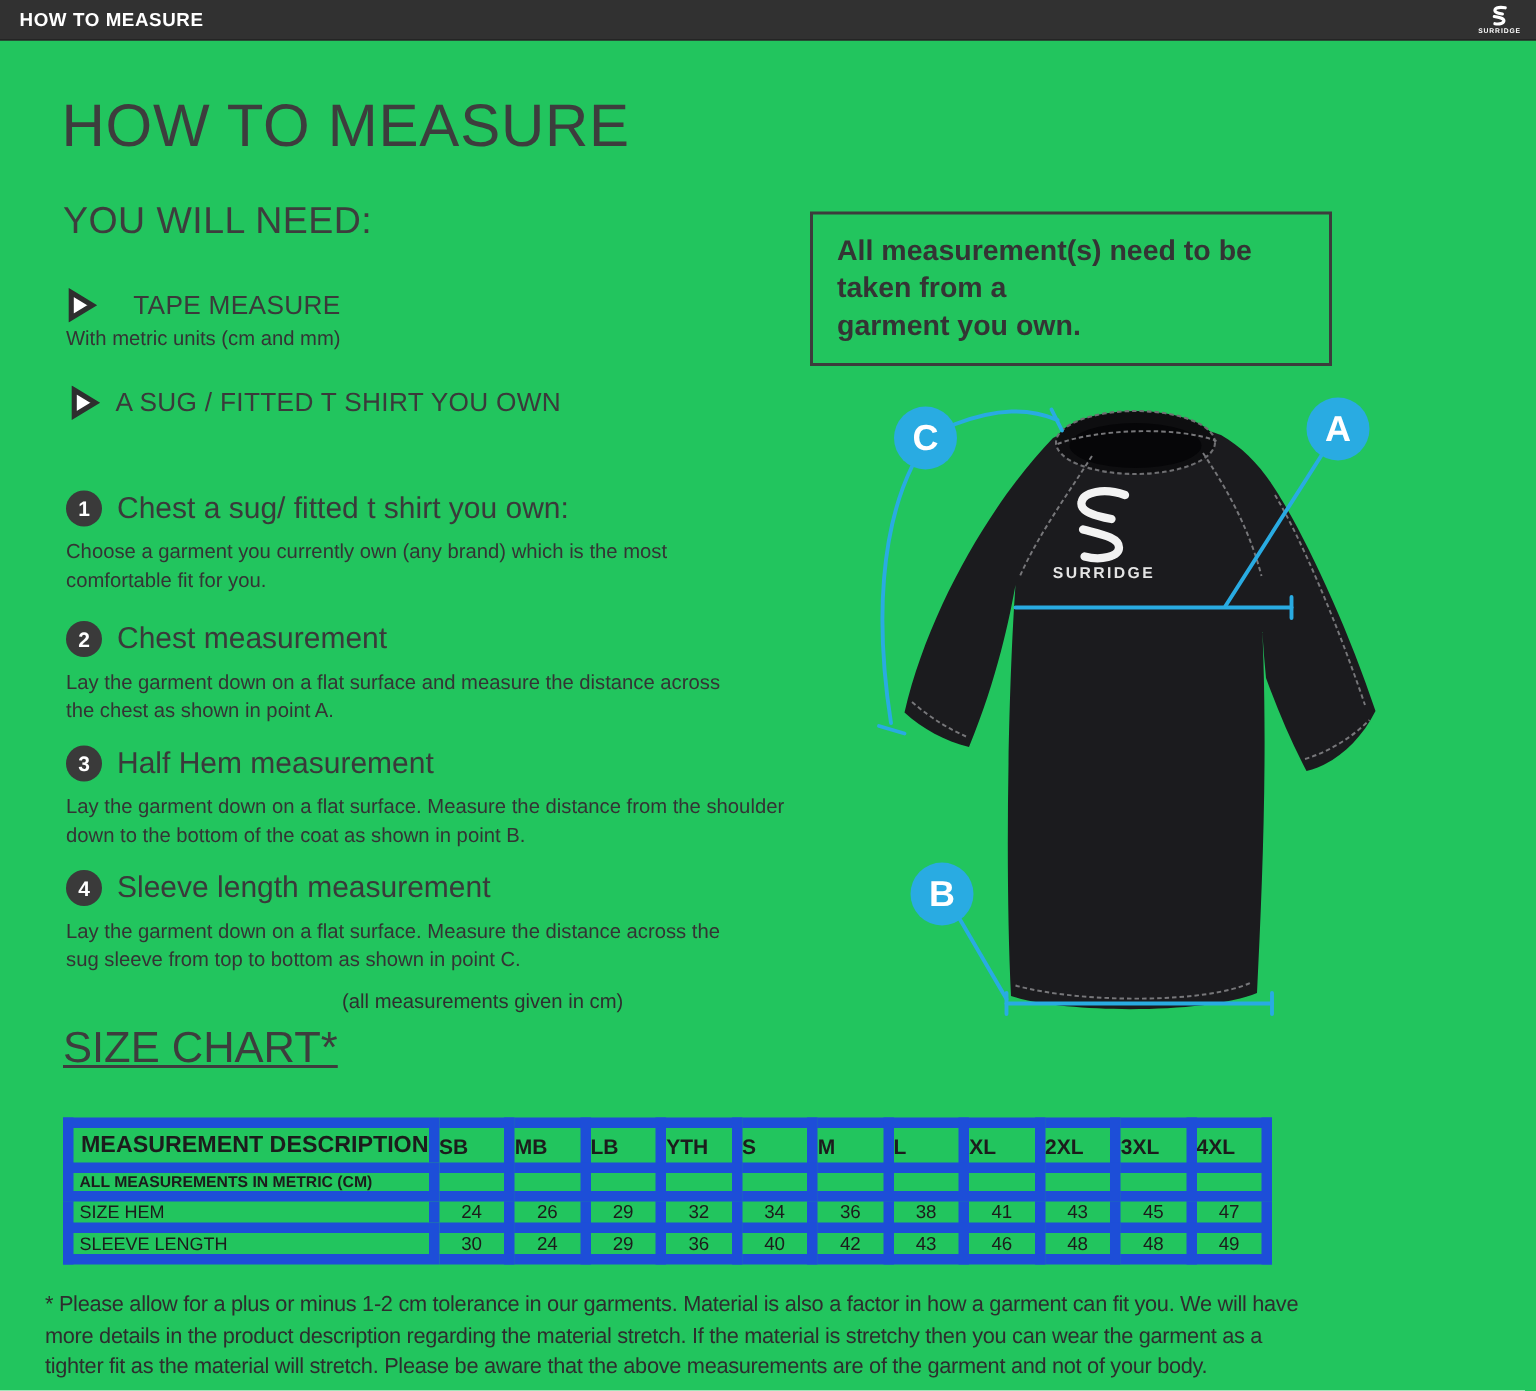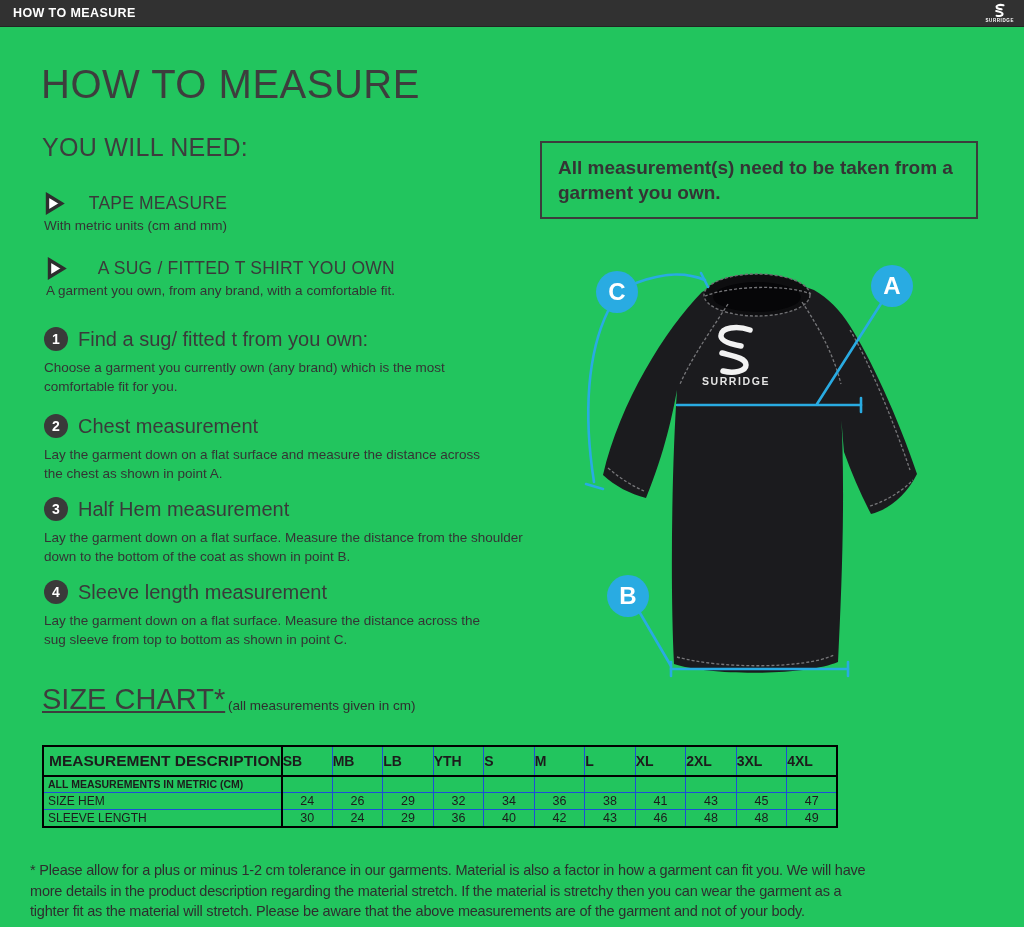--- a/index.html
+++ b/index.html
@@ -27,30 +27,30 @@
 
   
   .step { left:44px; width:480px; }
   .step-head { display:flex; align-items:center; gap:10px; }
   .step-num { width:24px; height:24px; border-radius:50%; background:#3a3a3a; color:#fff;
     font-size:14px; font-weight:700; display:flex; align-items:center; justify-content:center; flex:0 0 24px; }
   .step-title { font-size:20px; color:#3a3a3a; }
   .step-desc { font-size:13.5px; line-height:1.38; color:#343434; margin-top:8px; white-space:pre-line; }
 
   
-  .note-box { left:540px; top:141px; width:438px; min-height:77px; border:2px solid #3c3c3c;
+  .note-box { left:540px; top:141px; width:348px; min-height:77px; border:2px solid #3c3c3c;
     padding:12px 16px; font-size:19px; font-weight:700; color:#343434; line-height:1.32; white-space:pre-line; }
 
   
   .h2b { left:42px; top:683px; font-size:29px; font-weight:300; color:#3d3d3d;text-decoration:underline; }
-  .chart-sub { left:228px; top:698px; font-size:13.5px; color:#2f2f2f; }
+  .chart-sub { left:228px; top:660px; font-size:13.5px; color:#2f2f2f; }
 
   table.size { position:absolute; left:42px; top:745px; border-collapse:collapse;
     border:2px solid #000; table-layout:fixed; }
-  table.size th, table.size td { border:1px solid #1d4ed8; color:#1c1c1c; overflow:hidden; white-space:nowrap; }
+  table.size th, table.size td { border:7px solid #1d4ed8; color:#1c1c1c; overflow:hidden; white-space:nowrap; }
   table.size col.c-desc { width:218px; }
   table.size col.c-size { width:50.5px; }
   tr.hdr th { height:30px; font-size:14px; font-weight:700; text-align:left; }
   tr.hdr th.desc { font-size:15.5px; text-align:left; padding-left:5px; border-right:2px solid #000; }
   tr.metric td { height:16px; font-size:10.5px; font-weight:700; padding-left:4px; border-top:2px solid #000; }
   tr.metric td.desc { border-right:2px solid #000; }
   tr.datarow td { height:17.5px; font-size:12.5px; }
   tr.datarow td.desc { padding-left:4px; font-size:12px; border-right:2px solid #000; }
   tr.datarow td.val { text-align:center; }
 
@@ -88,27 +88,26 @@
     <div class="need-desc">With metric units (cm and mm)</div>
   </div>
 
   <div class="abs need-item" style="left:46px; top:257px;">
     <div class="row">
       <svg width="21" height="23" viewBox="0 0 21 23">
         <path d="M3.5 3 L17.5 11.5 L3.5 20 Z" fill="#fff" stroke="#2e2e2e" stroke-width="3.4" stroke-linejoin="miter"></path>
       </svg>
       <span class="need-label">A SUG / FITTED T SHIRT YOU OWN</span>
     </div>
-    <div class="need-desc">A garment you own, from any brand, with a comfortable fit.</div>
   </div>
 
   <div class="abs step" style="top:327px;">
     <div class="step-head">
       <span class="step-num">1</span>
-      <span class="step-title">Find a sug/ fitted t from you own:</span>
+      <span class="step-title">Chest a sug/ fitted t shirt you own:</span>
     </div>
     <div class="step-desc">Choose a garment you currently own (any brand) which is the most
 comfortable fit for you.</div>
   </div>
 
   <div class="abs step" style="top:414px;">
     <div class="step-head">
       <span class="step-num">2</span>
       <span class="step-title">Chest measurement</span>
     </div>

